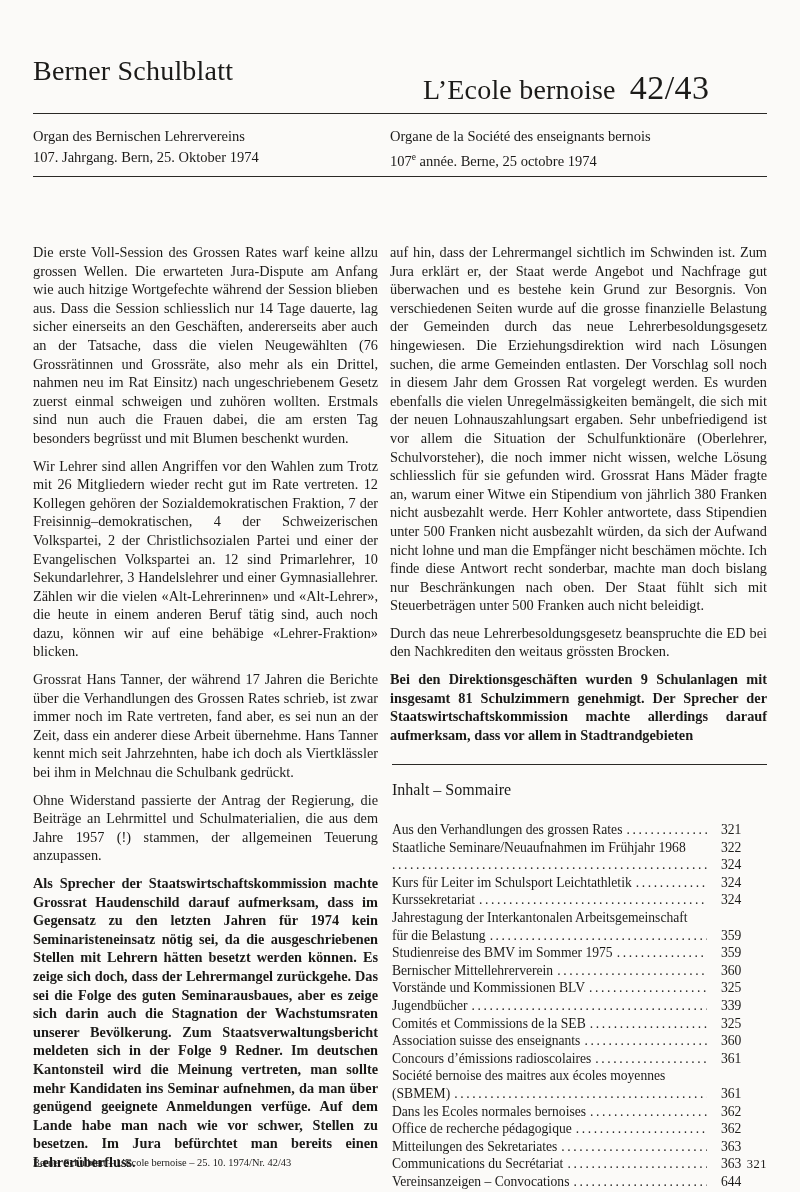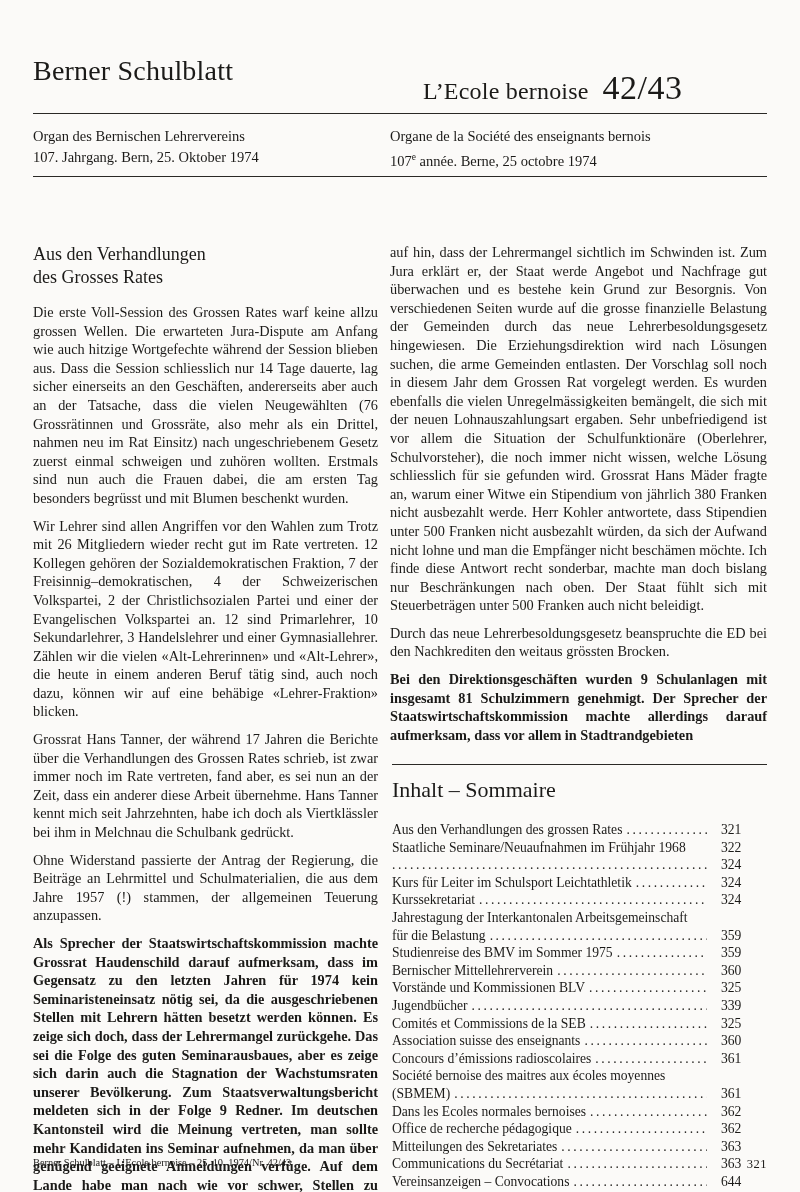--- a/index.html
+++ b/index.html
@@ -41,21 +41,21 @@
   }
   .masthead-right {
     position: absolute;
     left: 390px;
     bottom: 0;
     display: flex;
     align-items: baseline;
     white-space: nowrap;
   }
   .masthead-title-fr {
-    font-size: 24px;
+    font-size: 28px;
     letter-spacing: 0.2px;
   }
   .masthead-issue {
     font-size: 34px;
     margin-left: 14px;
     letter-spacing: 0.5px;
   }
 
   .rule {
     position: absolute;
@@ -105,21 +105,21 @@
   .col p:last-child { margin-bottom: 0; font-weight: bold; }
 
   
   .toc {
     position: absolute;
     left: 392px;
     top: 779px;
     width: 375px;
   }
   .toc-title {
-    font-size: 22px;
+    font-size: 16px;
     line-height: 22px;
     margin: 0 0 20px 0;
     font-weight: normal;
   }
   .toc-list {
     font-size: 13.6px;
     line-height: 17.6px;
   }
   .toc-row {
     display: flex;
@@ -181,24 +181,20 @@
     <div>107. Jahrgang. Bern, 25. Oktober 1974</div>
   </div>
   <div class="subtitle subtitle-fr">
     <div>Organe de la Société des enseignants bernois</div>
     <div><span>107</span><span class="sup">e</span><span> année. Berne, 25 octobre 1974</span></div>
   </div>
 
   <div class="rule rule-bottom"></div>
 
   <div class="col col-left">
-    <h2 class="section-title">
-      <span>Aus den Verhandlungen</span><br>
-      <span>des Grosses Rates</span>
-    </h2>
     <div>
       <p>Die erste Voll-Session des Grossen Rates warf keine allzu grossen Wellen. Die erwarteten Jura-Dispute am Anfang wie auch hitzige Wortgefechte während der Session blieben aus. Dass die Session schliesslich nur 14 Tage dauerte, lag sicher einerseits an den Geschäften, andererseits aber auch an der Tatsache, dass die vielen Neugewählten (76 Grossrätinnen und Grossräte, also mehr als ein Drittel, nahmen neu im Rat Einsitz) nach ungeschriebenem Gesetz zuerst einmal schweigen und zuhören wollten. Erstmals sind nun auch die Frauen dabei, die am ersten Tag besonders begrüsst und mit Blumen beschenkt wurden.</p>
       <p>Wir Lehrer sind allen Angriffen vor den Wahlen zum Trotz mit 26 Mitgliedern wieder recht gut im Rate vertreten. 12 Kollegen gehören der Sozialdemokratischen Fraktion, 7 der Freisinnig–demokratischen, 4 der Schweizerischen Volkspartei, 2 der Christlichsozialen Partei und einer der Evangelischen Volkspartei an. 12 sind Primarlehrer, 10 Sekundarlehrer, 3 Handelslehrer und einer Gymnasiallehrer. Zählen wir die vielen «Alt-Lehrerinnen» und «Alt-Lehrer», die heute in einem anderen Beruf tätig sind, auch noch dazu, können wir auf eine behäbige «Lehrer-Fraktion» blicken.</p>
       <p>Grossrat Hans Tanner, der während 17 Jahren die Berichte über die Verhandlungen des Grossen Rates schrieb, ist zwar immer noch im Rate vertreten, fand aber, es sei nun an der Zeit, dass ein anderer diese Arbeit übernehme. Hans Tanner kennt mich seit Jahrzehnten, habe ich doch als Viertklässler bei ihm in Melchnau die Schulbank gedrückt.</p>
       <p>Ohne Widerstand passierte der Antrag der Regierung, die Beiträge an Lehrmittel und Schulmaterialien, die aus dem Jahre 1957 (!) stammen, der allgemeinen Teuerung anzupassen.</p>
       <p>Als Sprecher der Staatswirtschaftskommission machte Grossrat Haudenschild darauf aufmerksam, dass im Gegensatz zu den letzten Jahren für 1974 kein Seminaristeneinsatz nötig sei, da die ausgeschriebenen Stellen mit Lehrern hätten besetzt werden können. Es zeige sich doch, dass der Lehrermangel zurückgehe. Das sei die Folge des guten Seminarausbaues, aber es zeige sich darin auch die Stagnation der Wachstumsraten unserer Bevölkerung. Zum Staatsverwaltungsbericht meldeten sich in der Folge 9 Redner. Im deutschen Kantonsteil wird die Meinung vertreten, man sollte mehr Kandidaten ins Seminar aufnehmen, da man über genügend geeignete Anmeldungen verfüge. Auf dem Lande habe man nach wie vor schwer, Stellen zu besetzen. Im Jura befürchtet man bereits einen Lehrerüberfluss.</p>
 
     </div>
   </div>
 

